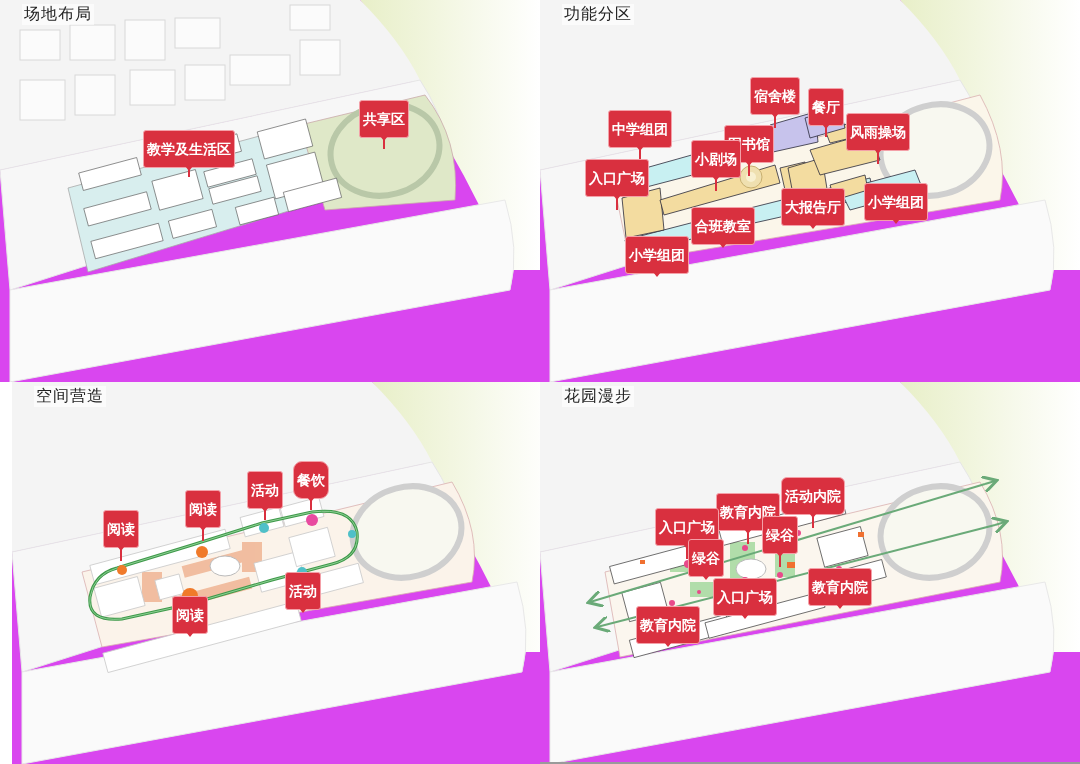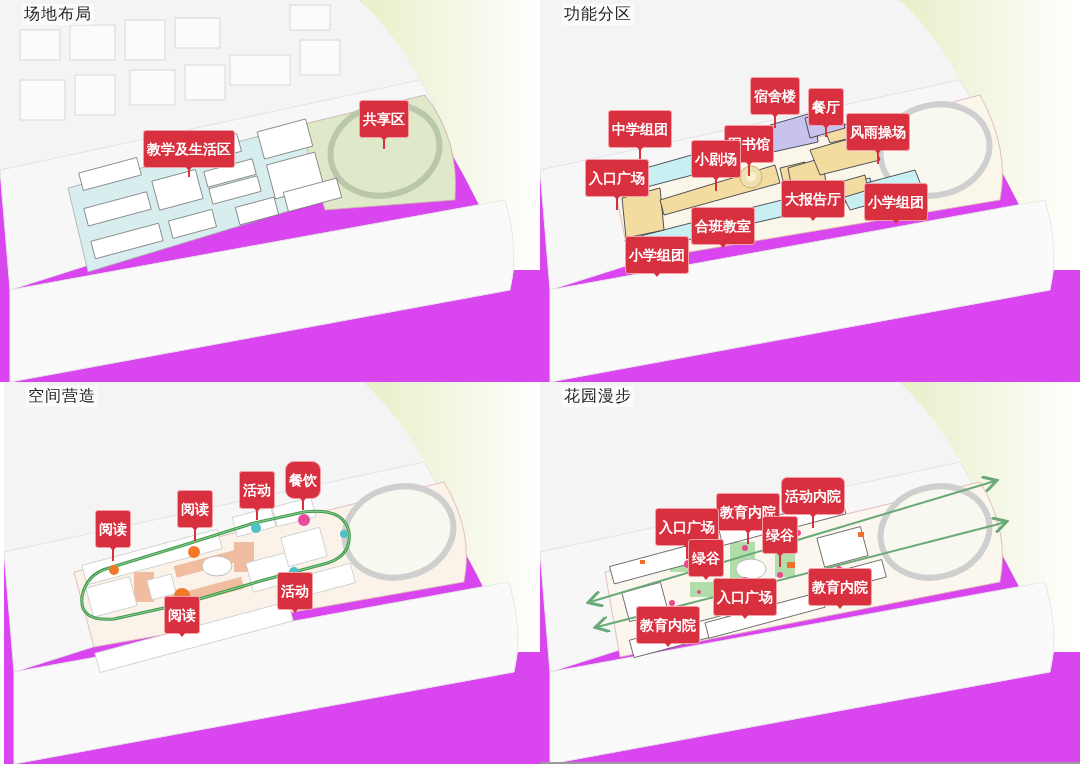--- a/index.html
+++ b/index.html
@@ -123,27 +123,27 @@
       <circle cx="211" cy="177" r="5" fill="#f8f0d0"></circle>
     </svg>
     <div class="panel-title">功能分区</div>
     <div class="label" style="left:235px;top:115px;--stem:14px;">宿舍楼</div>
     <div class="label" style="left:286px;top:126px;--stem:12px;">餐厅</div>
     <div class="label" style="left:100px;top:148px;--stem:14px;">中学组团</div>
     <div class="label" style="left:209px;top:163px;--stem:14px;">图书馆</div>
     <div class="label" style="left:338px;top:151px;--stem:14px;">风雨操场</div>
     <div class="label" style="left:152px;top:178px;margin-left:24px;--stem:14px;">小剧场</div>
     <div class="label" style="left:77px;top:197px;--stem:14px;">入口广场</div>
-    <div class="label" style="left:273px;top:218px;--stem:0px;">大报告厅</div>
+    <div class="label" style="left:273px;top:226px;--stem:0px;">大报告厅</div>
     <div class="label" style="left:356px;top:221px;--stem:0px;">小学组团</div>
     <div class="label" style="left:183px;top:245px;--stem:0px;">合班教室</div>
     <div class="label" style="left:117px;top:274px;--stem:0px;">小学组团</div>
   </div>
 
-  <div class="panel" style="left:4px;top:382px;">
+  <div class="panel" style="left:12px;top:382px;">
     <svg viewBox="0 0 540 382">
       <defs>
         <linearGradient id="park3" x1="0" y1="0" x2="1" y2="0">
           <stop offset="0" stop-color="#e8efc8"></stop>
             <stop offset="1" stop-color="#ffffff"></stop>
         </linearGradient>
       </defs>
       <path d="M360,0 L540,0 L540,270 L510,270 Q470,180 420,100 Q395,40 360,0 Z" fill="url(#park3)"></path>
       <path d="M0,0 L360,0 Q400,40 420,80 L0,170 Z" fill="#f4f4f4"></path>
       <path d="M0,170 L420,80 Q440,110 450,150 L10,290 Z" fill="#f7f7f7" stroke="#e6e6e6"></path>

